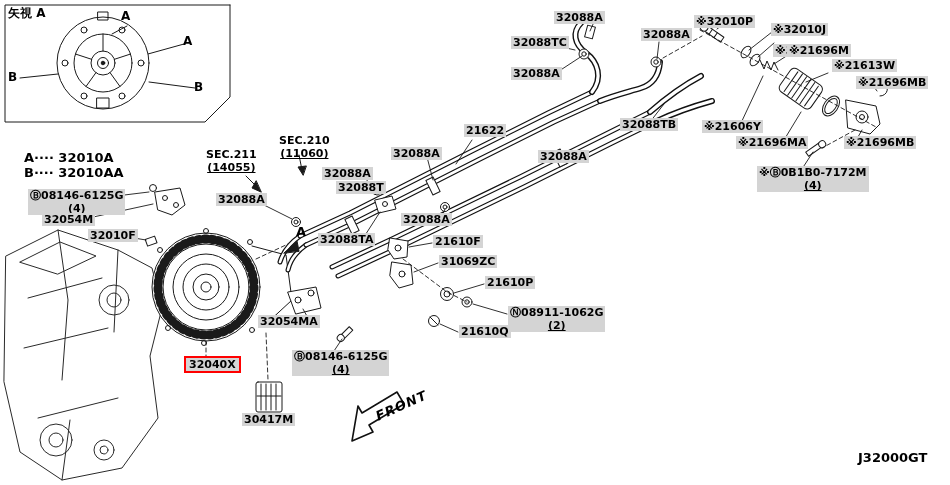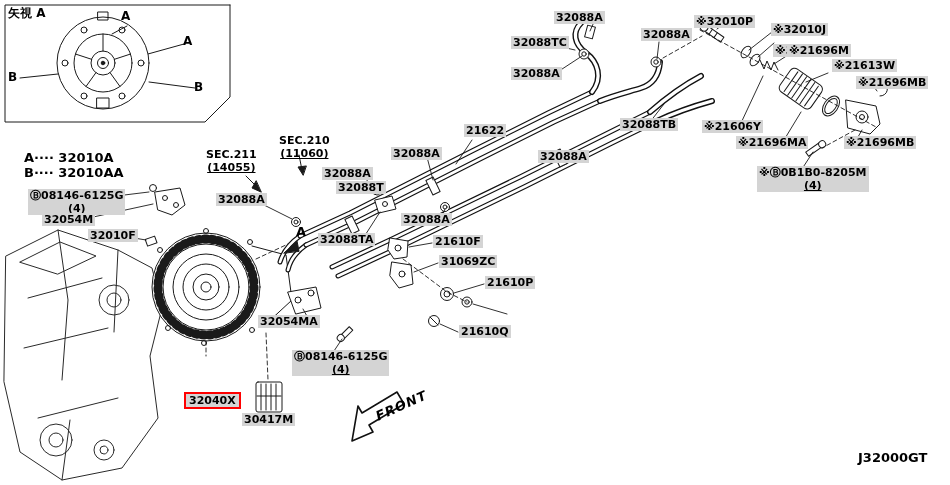--- a/index.html
+++ b/index.html
@@ -5,21 +5,21 @@
   * { margin:0; padding:0; box-sizing:border-box; }
   body { background:#fff; }
   #stage { position:relative; width:950px; height:485px; background:#fff; overflow:hidden;
            font-family:"DejaVu Sans", sans-serif; }
   #art { position:absolute; left:0; top:0; z-index:1; }
   .lbl { position:absolute; z-index:2; font-size:11px; font-weight:700; color:#000;
          background:#d4d4d4; padding:0 2px; line-height:13px; white-space:nowrap; }
   .plain { background:transparent; }
   .two span { display:block; }
   .two .l2 { text-align:center;text-decoration:underline; }
-  .red { border:2px solid #ff0000; padding:0 3px;margin-top:36px; }
+  .red { border:2px solid #ff0000; padding:0 3px; }
   .callout { position:absolute; z-index:2; font-size:12px; font-weight:700; color:#000; }
   .note { position:absolute; z-index:2; font-size:13px; font-weight:700; color:#000; white-space:nowrap; }
   .front { position:absolute; z-index:2; font-size:13px; font-weight:700; font-style:italic;
            transform:rotate(-24deg); letter-spacing:1px; }
 </style>
 </head>
 <body>
 
 <div id="stage">
 
@@ -289,27 +289,31 @@
   <div class="lbl" style="left:694px;top:15px">※32010P</div>
   <div class="lbl" style="left:771px;top:23px">※32010J</div>
   <div class="lbl" style="left:773px;top:44px">※32010H</div>
   <div class="lbl" style="left:787px;top:44px">※21696M</div>
   <div class="lbl" style="left:832px;top:59px">※21613W</div>
   <div class="lbl" style="left:856px;top:76px">※21696MB</div>
   <div class="lbl" style="left:702px;top:120px">※21606Y</div>
   <div class="lbl" style="left:736px;top:136px">※21696MA</div>
   <div class="lbl" style="left:844px;top:136px">※21696MB</div>
   <div class="lbl two" style="left:757px;top:166px">
-    <span>※Ⓑ0B1B0-8205M</span>
+    <span>※Ⓑ0B1B0-7172M</span>
     <span class="l2">(4)</span>
   </div>
 
   <div class="lbl" style="left:433px;top:235px">21610F</div>
   <div class="lbl" style="left:439px;top:255px">31069ZC</div>
   <div class="lbl" style="left:485px;top:276px">21610P</div>
+  <div class="lbl two" style="left:508px;top:306px">
+    <span>Ⓝ08911-1062G</span>
+    <span class="l2">(2)</span>
+  </div>
   <div class="lbl" style="left:459px;top:325px">21610Q</div>
 
   <div class="lbl" style="left:258px;top:315px">32054MA</div>
   <div class="lbl two" style="left:292px;top:350px">
     <span>Ⓑ08146-6125G</span>
     <span class="l2">(4)</span>
   </div>
 
   <div class="lbl red" style="left:184px;top:356px">32040X</div>
   <div class="lbl" style="left:242px;top:413px">30417M</div>

